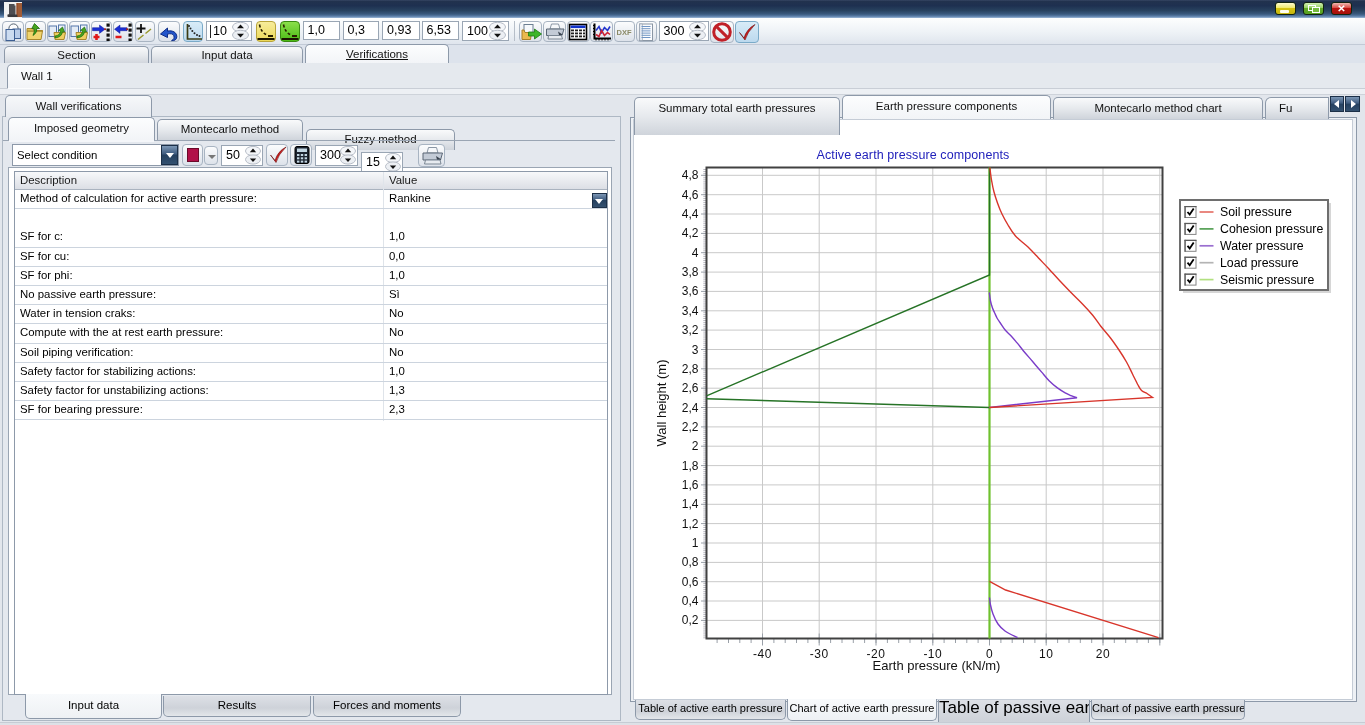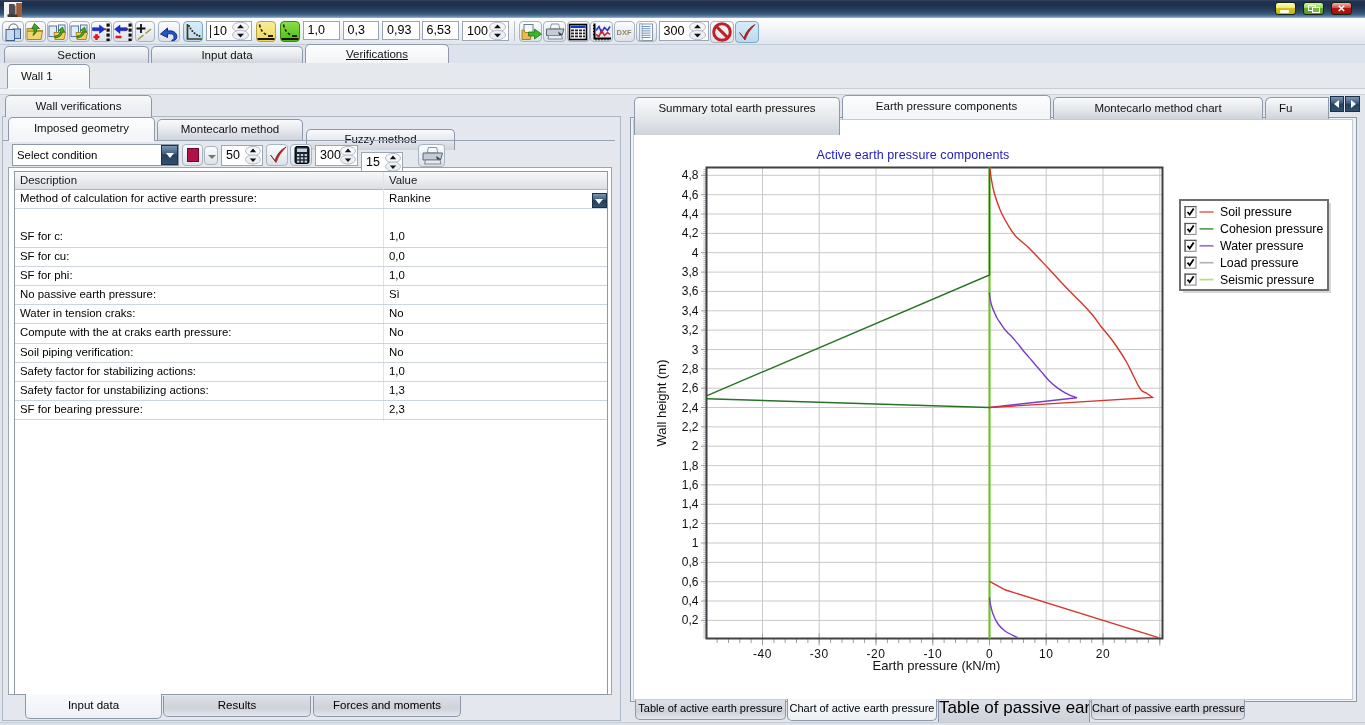--- a/index.html
+++ b/index.html
@@ -383,21 +383,21 @@
       </div>
 <div class="lrow" style="top:114.0px; height:19.2px;">
         <span class="lcell1">No passive earth pressure:</span>
         <span class="lcell2">Sì</span>
       </div>
 <div class="lrow" style="top:133.2px; height:19.2px;">
         <span class="lcell1">Water in tension craks:</span>
         <span class="lcell2">No</span>
       </div>
 <div class="lrow" style="top:152.4px; height:19.2px;">
-        <span class="lcell1">Compute with the at craks earth pressure:</span>
+        <span class="lcell1">Compute with the at rest earth pressure:</span>
         <span class="lcell2">No</span>
       </div>
 <div class="lrow" style="top:171.6px; height:19.2px;">
         <span class="lcell1">Soil piping verification:</span>
         <span class="lcell2">No</span>
       </div>
 <div class="lrow" style="top:190.8px; height:19.2px;">
         <span class="lcell1">Safety factor for stabilizing actions:</span>
         <span class="lcell2">1,0</span>
       </div>

